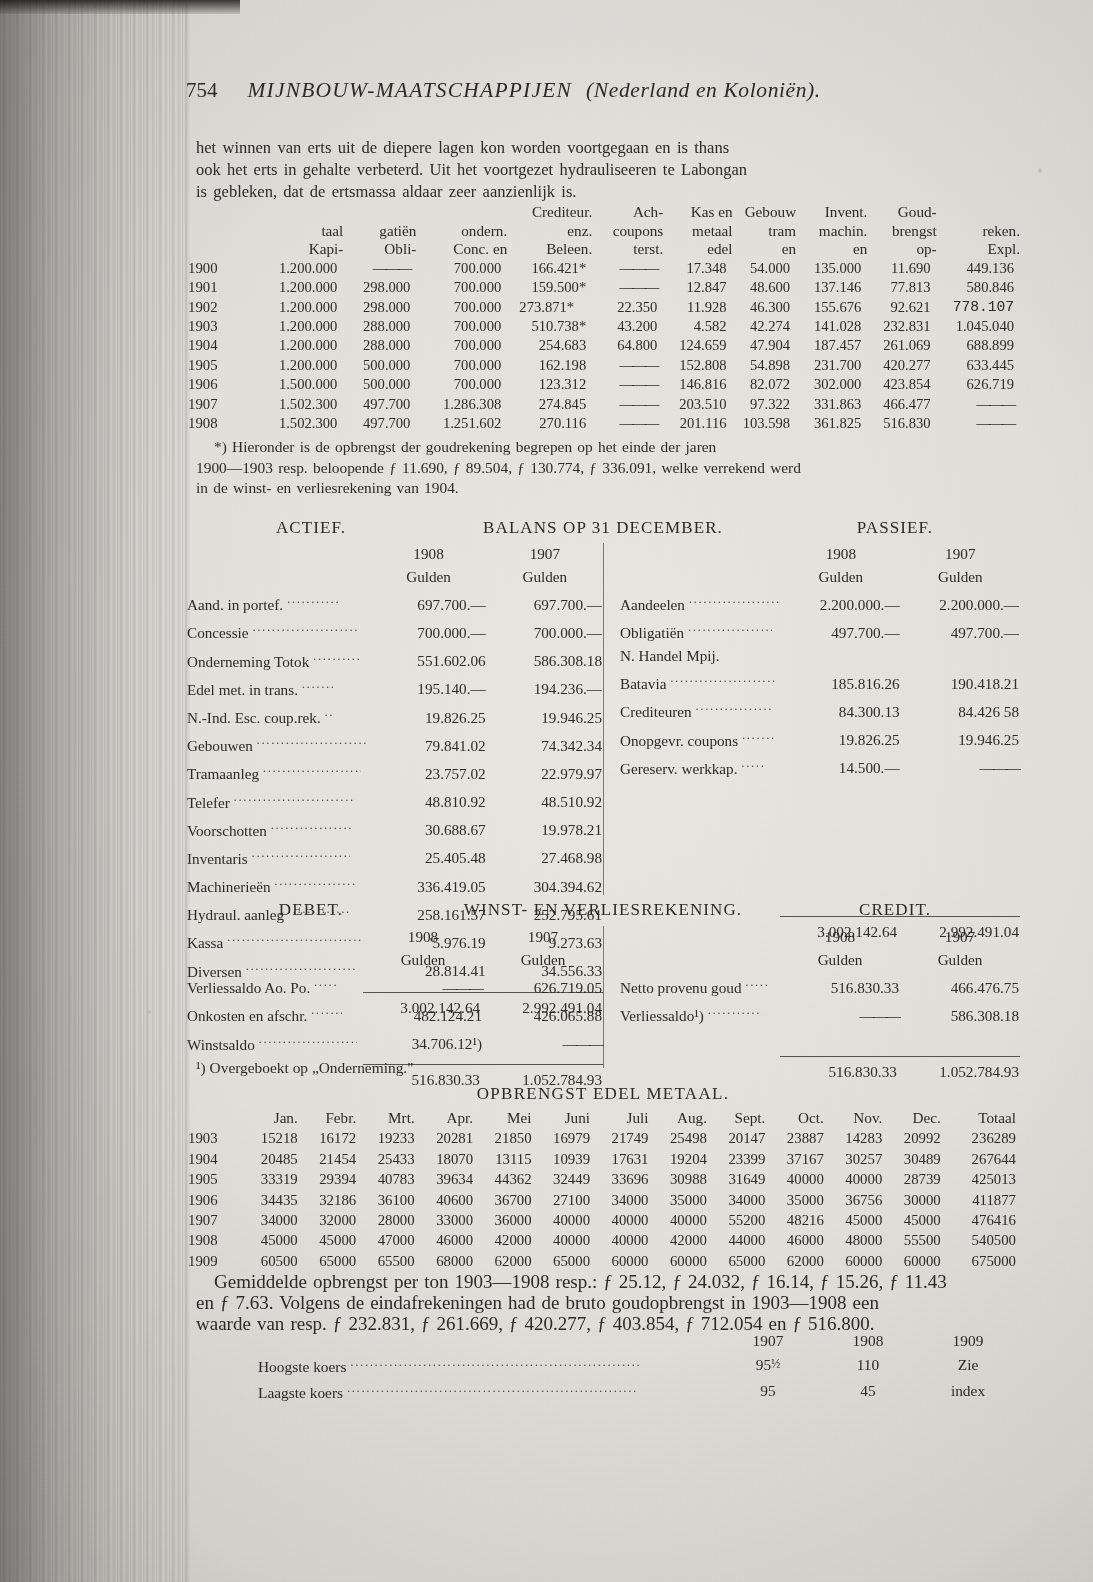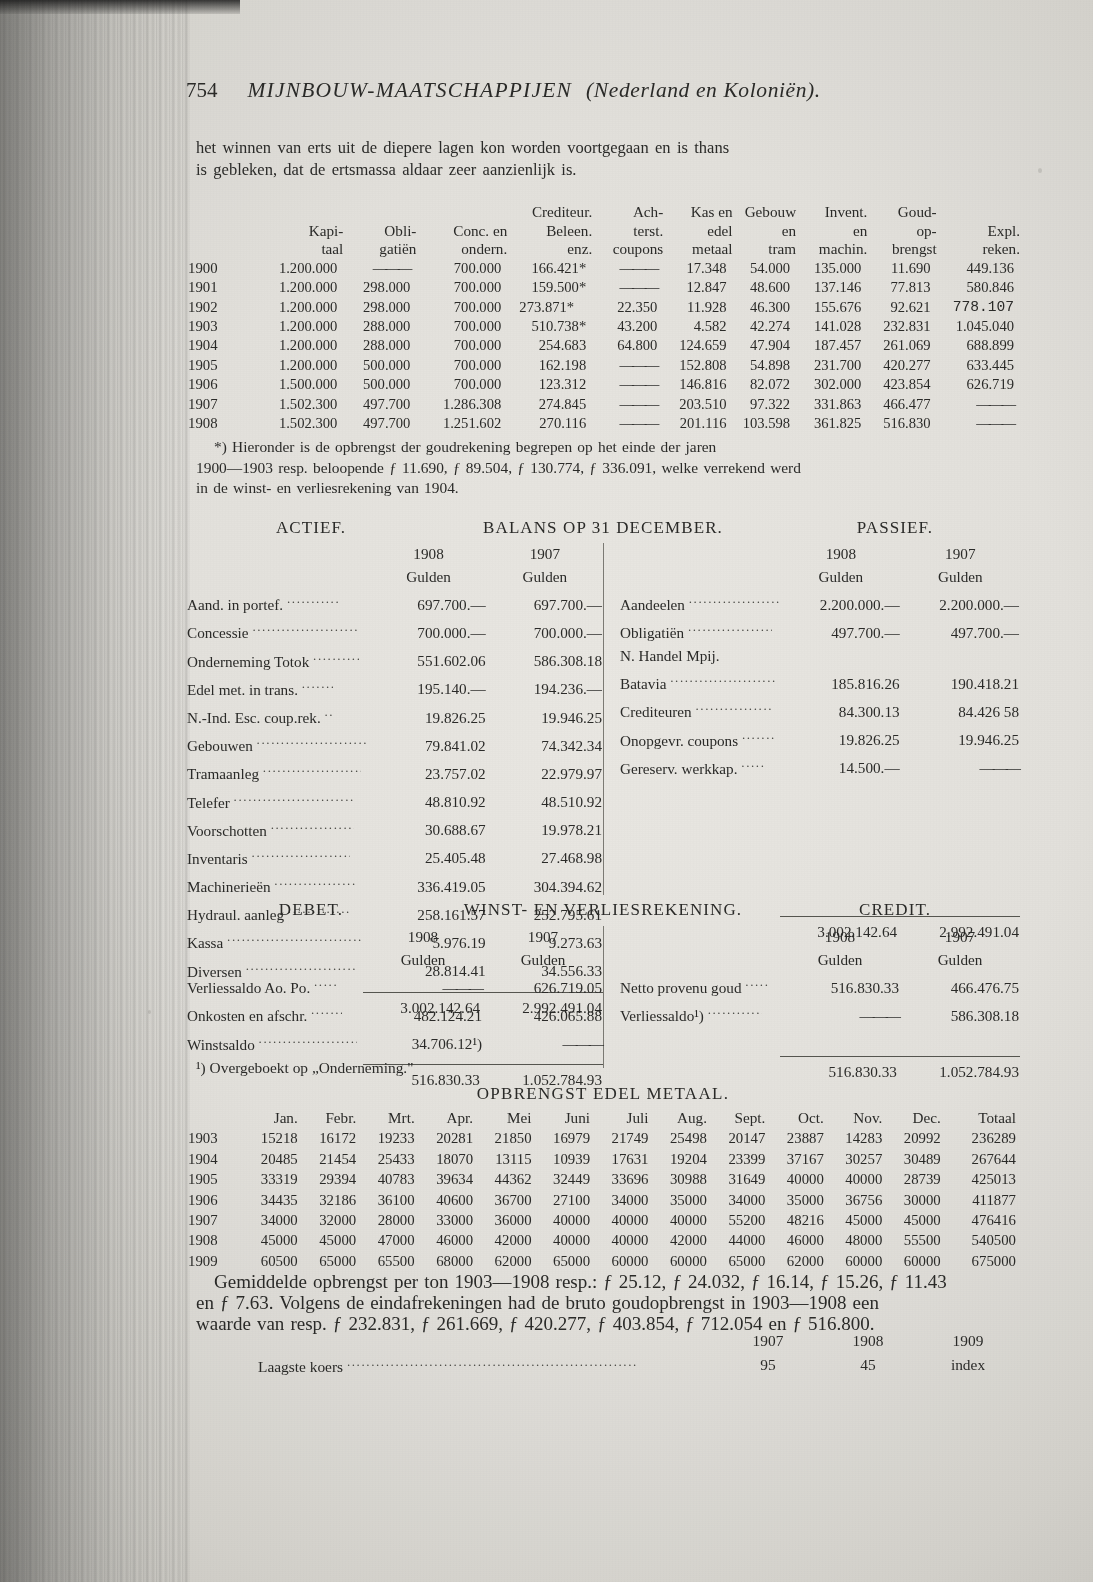--- a/index.html
+++ b/index.html
@@ -273,20 +273,21 @@
   <div id="content">
 
     <div class="pagehead">
       <span class="folio">754</span>
       <span class="runhead-main">MIJNBOUW-MAATSCHAPPIJEN</span>
       <span class="runhead-sub">(Nederland en Koloniën).</span>
     </div>
 
     <div class="intro">
       <div>het winnen van erts uit de diepere lagen kon worden voortgegaan en is thans</div>
+      <div>ook het erts in gehalte verbeterd. Uit het voortgezet hydrauliseeren te Labongan</div>
       <div>is gebleken, dat de ertsmassa aldaar zeer aanzienlijk is.</div>
     </div>
 
     <table id="tbl1">
       <colgroup>
         <col class="c-yr">
           <col class="c-kap">
           <col class="c-obl">
           <col class="c-conc">
           <col class="c-bel">
@@ -306,43 +307,43 @@
           <td>Crediteur.</td>
           <td>Ach-</td>
           <td>Kas en</td>
           <td>Gebouw</td>
           <td>Invent.</td>
           <td>Goud-</td>
           <td></td>
         </tr>
         <tr class="hrow">
           <td></td>
+          <td>taal</td>
+          <td>gatiën</td>
+          <td>ondern.</td>
+          <td>enz.</td>
+          <td>coupons</td>
+          <td>metaal</td>
+          <td>tram</td>
+          <td>machin.</td>
+          <td>brengst</td>
+          <td>reken.</td>
+        </tr>
+        <tr class="hrow">
+          <td></td>
           <td>Kapi-</td>
           <td>Obli-</td>
           <td>Conc. en</td>
           <td>Beleen.</td>
           <td>terst.</td>
           <td>edel</td>
           <td>en</td>
           <td>en</td>
           <td>op-</td>
           <td>Expl.</td>
-        </tr>
-        <tr class="hrow">
-          <td></td>
-          <td>taal</td>
-          <td>gatiën</td>
-          <td>ondern.</td>
-          <td>enz.</td>
-          <td>coupons</td>
-          <td>metaal</td>
-          <td>tram</td>
-          <td>machin.</td>
-          <td>brengst</td>
-          <td>reken.</td>
         </tr>
       </thead>
       <tbody id="tbl1-body">
           <tr>
             <td class="yr">1900</td>
             <td style="padding-right: 6px;">1.200.000</td>
             <td class="em-dash-cell" style="padding-right: 6px;"></td>
             <td style="padding-right: 6px;">700.000</td>
             <td style="padding-right: 6px;">166.421*</td>
             <td class="em-dash-cell" style="padding-right: 6px;"></td>
@@ -884,20 +885,26 @@
       <thead>
         <tr id="koers-head">
           <td class="lbl"></td>
         <td class="kv">1907</td>
             <td class="kv">1908</td>
             <td class="kv">1909</td>
           </tr>
       </thead>
       <tbody id="koers-body">
           <tr>
+            <td class="lbl">Hoogste koers <span class="leader" style="width: 300px;">............................................................</span></td>
+            <td class="kv">95<span class="tinyfrac">½</span></td>
+            <td class="kv">110</td>
+            <td class="kv">Zie</td>
+          </tr>
+          <tr>
             <td class="lbl">Laagste koers <span class="leader" style="width: 300px;">............................................................</span></td>
             <td class="kv">95</td>
             <td class="kv">45</td>
             <td class="kv">index</td>
           </tr>
         </tbody>
     </table>
 
   </div>
 </div>

